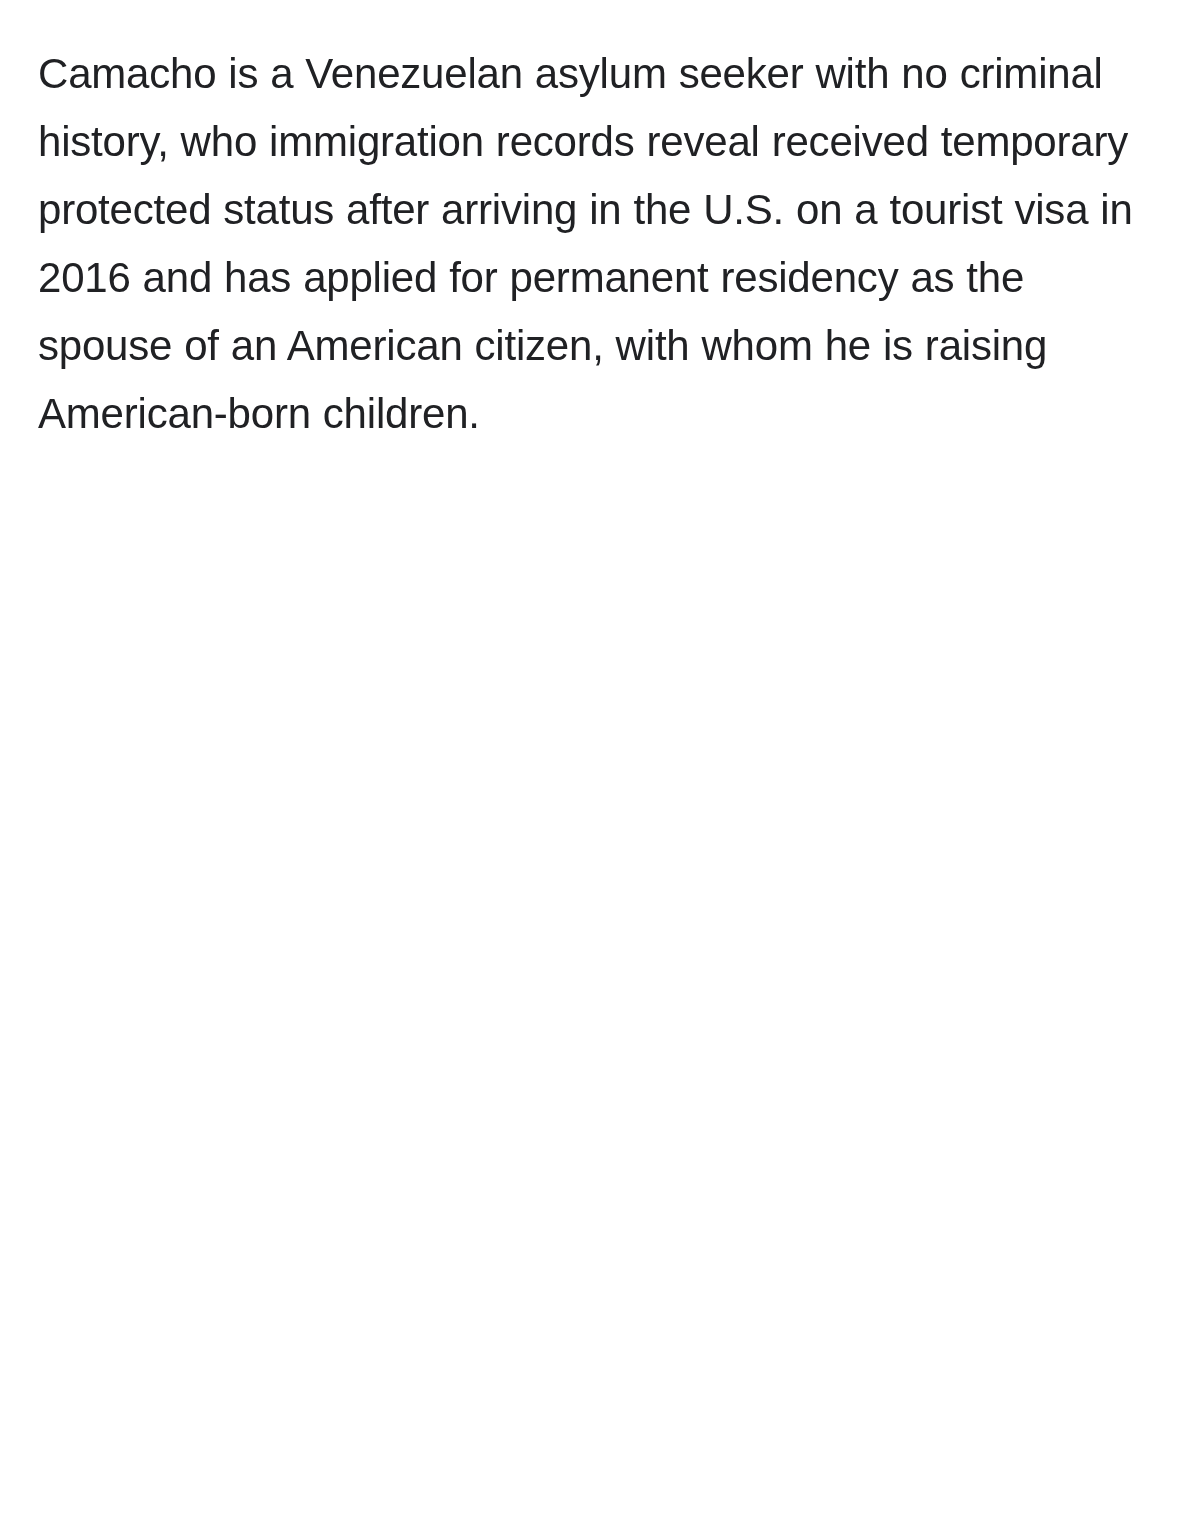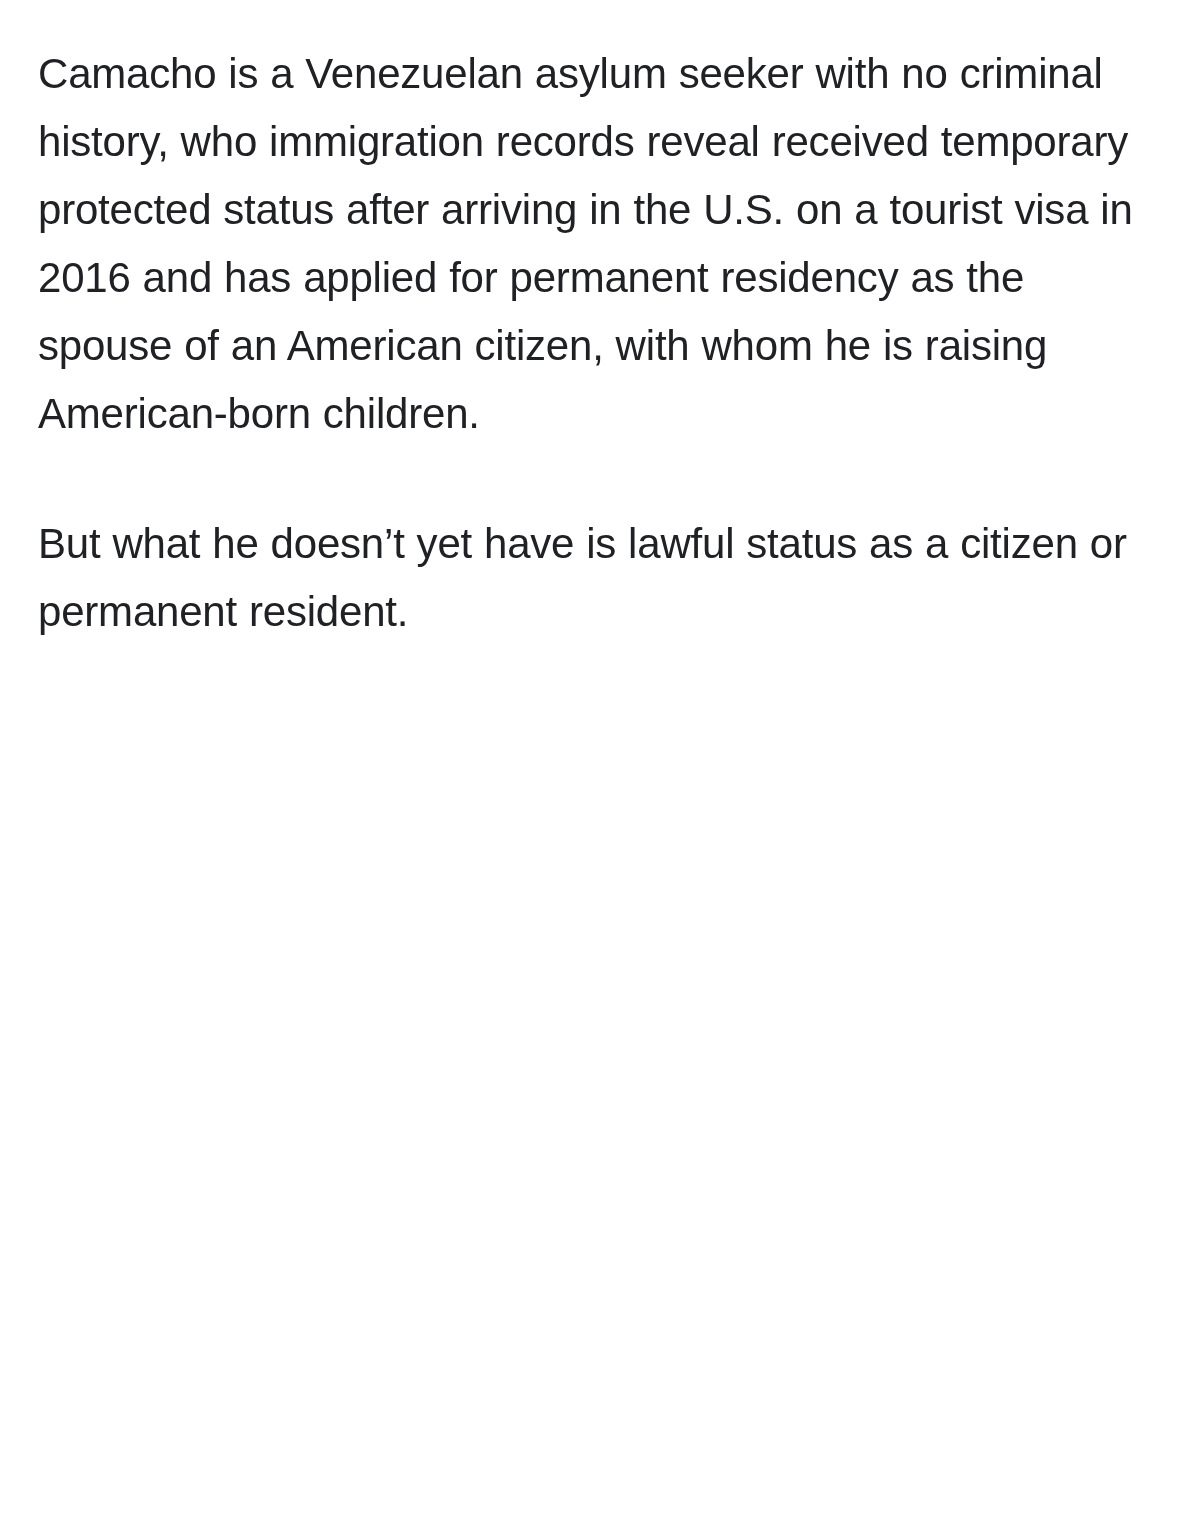--- a/index.html
+++ b/index.html
@@ -29,14 +29,13 @@
   }
   .para:last-child {
     margin-bottom: 0;
   }
 </style>
 </head>
 <body>
 
 <div class="article">
   <p class="para">Camacho is a Venezuelan asylum seeker with no criminal history, who immigration records reveal received temporary protected status after arriving in the U.S. on a tourist visa in 2016 and has applied for permanent residency as the spouse of an American citizen, with whom he is raising American-born children.</p>
-  <p class="para">But what he doesn’t yet have is lawful status as a citizen or permanent resident.</p>
 </div>
 
 </body></html>

